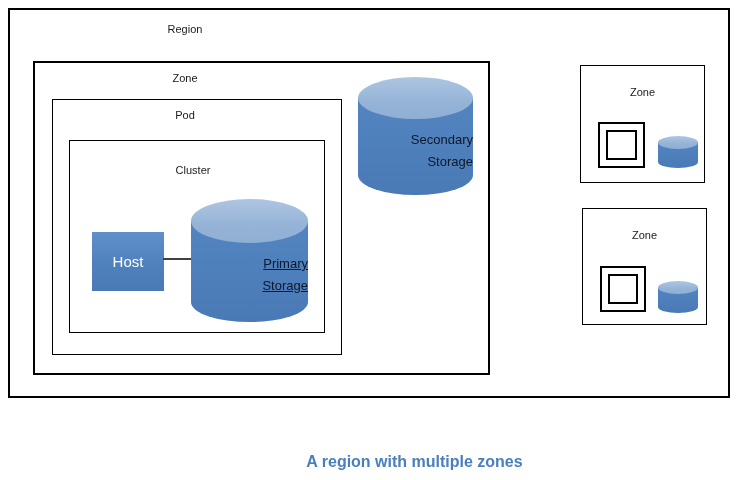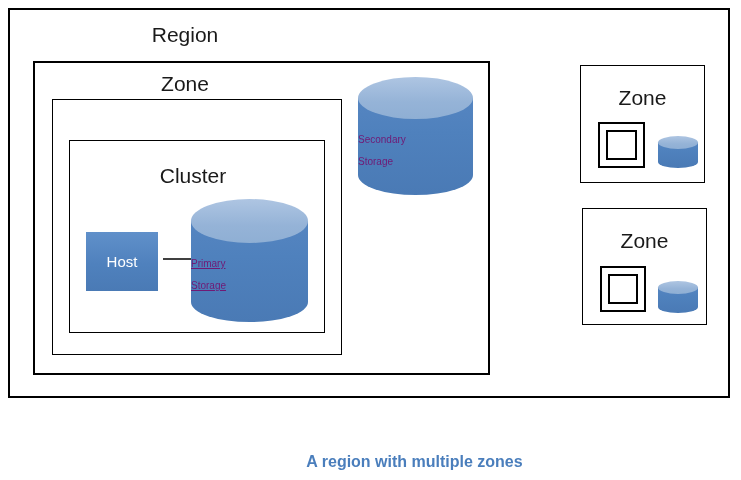--- a/index.html
+++ b/index.html
@@ -14,28 +14,28 @@
   .box {
     position: absolute;
     box-sizing: border-box;
     border: 2px solid #000000;
     background: transparent;
   }
   .thin { border-width: 1.5px; }
   .label {
     position: absolute;
     color: #1a1a1a;
-    font-size: 21px;
+    font-size: 11px;
     text-align: center;
     white-space: nowrap;
   }
   
   .host {
     position: absolute;
-    left: 86px; top: 232px; width: 72px; height: 59px;
+    left: 92px; top: 232px; width: 72px; height: 59px;
     background: linear-gradient(180deg, #6090ca 0%, #4f81bd 55%, #4a7ab5 100%);
     color: #ffffff;
     font-size: 15px;
     text-align: center;
     line-height: 59px;
   }
   .connector {
     position: absolute;
     left: 163px; top: 258px; width: 28px; height: 2px;
     background: #404040;
@@ -46,22 +46,22 @@
     position: absolute; left: 0; right: 0; bottom: 0;
     background: linear-gradient(180deg, #5585c1 0%, #4f81bd 35%, #4a7ab5 100%);
   }
   .cyl .cyl-top {
     position: absolute; left: 0; right: 0; top: 0;
     border-radius: 50%;
     background: linear-gradient(180deg, #aec5e2 0%, #95b3d7 60%, #8fafd4 100%);
   }
   .cyl .cyl-text {
     position: absolute; left: 0; right: 0;
-    color: #701a75; text-align: left;
-    font-size: 10px; line-height: 22px;
+    color: #0f172a; text-align: right;
+    font-size: 13px; line-height: 22px;
   }
   .cyl-primary { left: 191px; top: 199px; width: 117px; height: 123px; }
   .cyl-primary .cyl-top { height: 44px; }
   .cyl-primary .cyl-body { top: 22px; border-radius: 0 0 50% 50% / 0 0 20px 20px; }
   .cyl-primary .cyl-text { top: 54px; text-decoration: underline; }
 
   .cyl-secondary { left: 358px; top: 77px; width: 115px; height: 118px; }
   .cyl-secondary .cyl-top { height: 42px; }
   .cyl-secondary .cyl-body { top: 21px; border-radius: 0 0 50% 50% / 0 0 20px 20px; }
   .cyl-secondary .cyl-text { top: 52px; }
@@ -88,20 +88,21 @@
 
 <div class="canvas">
 
   <div class="box" style="left:8px; top:8px; width:722px; height:390px;"></div>
   <div class="label" style="left:120px; top:23px; width:130px;">Region</div>
 
   <div class="box" style="left:33px; top:61px; width:457px; height:314px;"></div>
   <div class="label" style="left:120px; top:72px; width:130px;">Zone</div>
 
   <div class="box thin" style="left:52px; top:99px; width:290px; height:256px;"></div>
+  <div class="label" style="left:120px; top:109px; width:130px;">Pod</div>
 
   <div class="box thin" style="left:69px; top:140px; width:256px; height:193px;"></div>
   <div class="label" style="left:128px; top:164px; width:130px;">Cluster</div>
 
   <div class="host">Host</div>
 
   <div class="connector"></div>
 
   <div class="cyl cyl-primary">
     <div class="cyl-body"></div>

